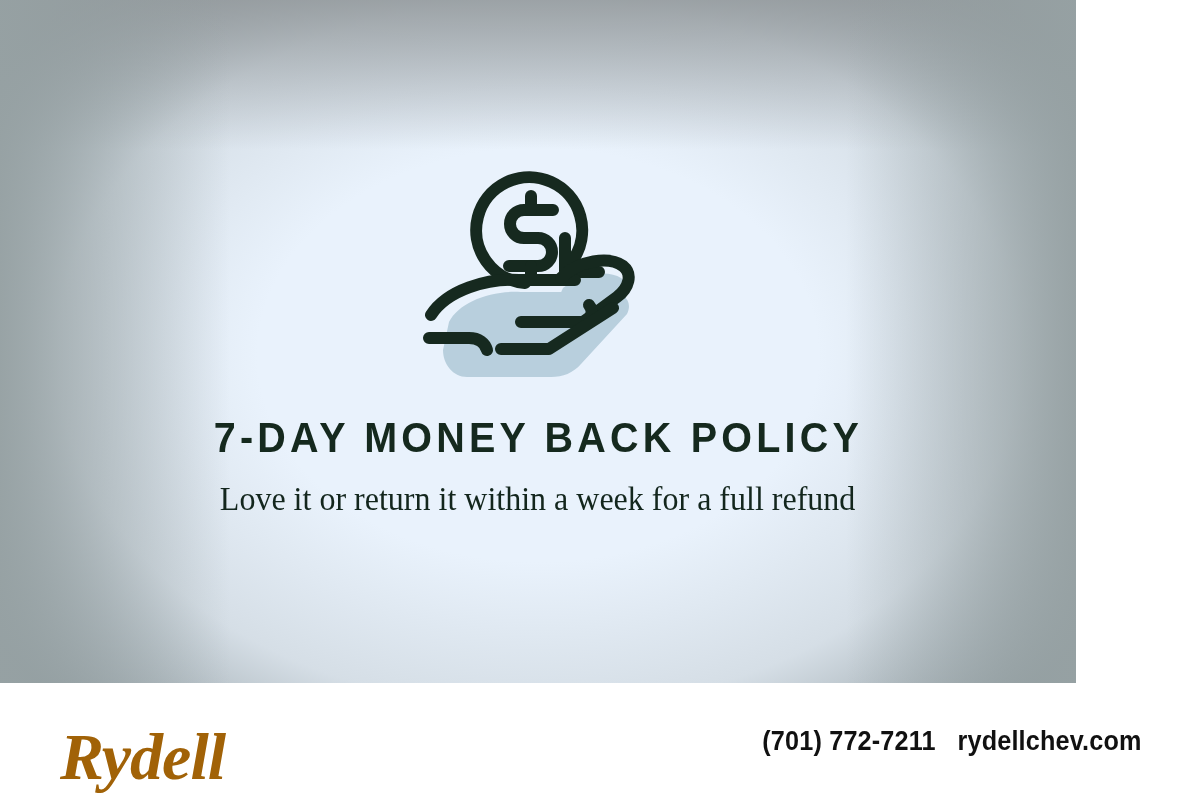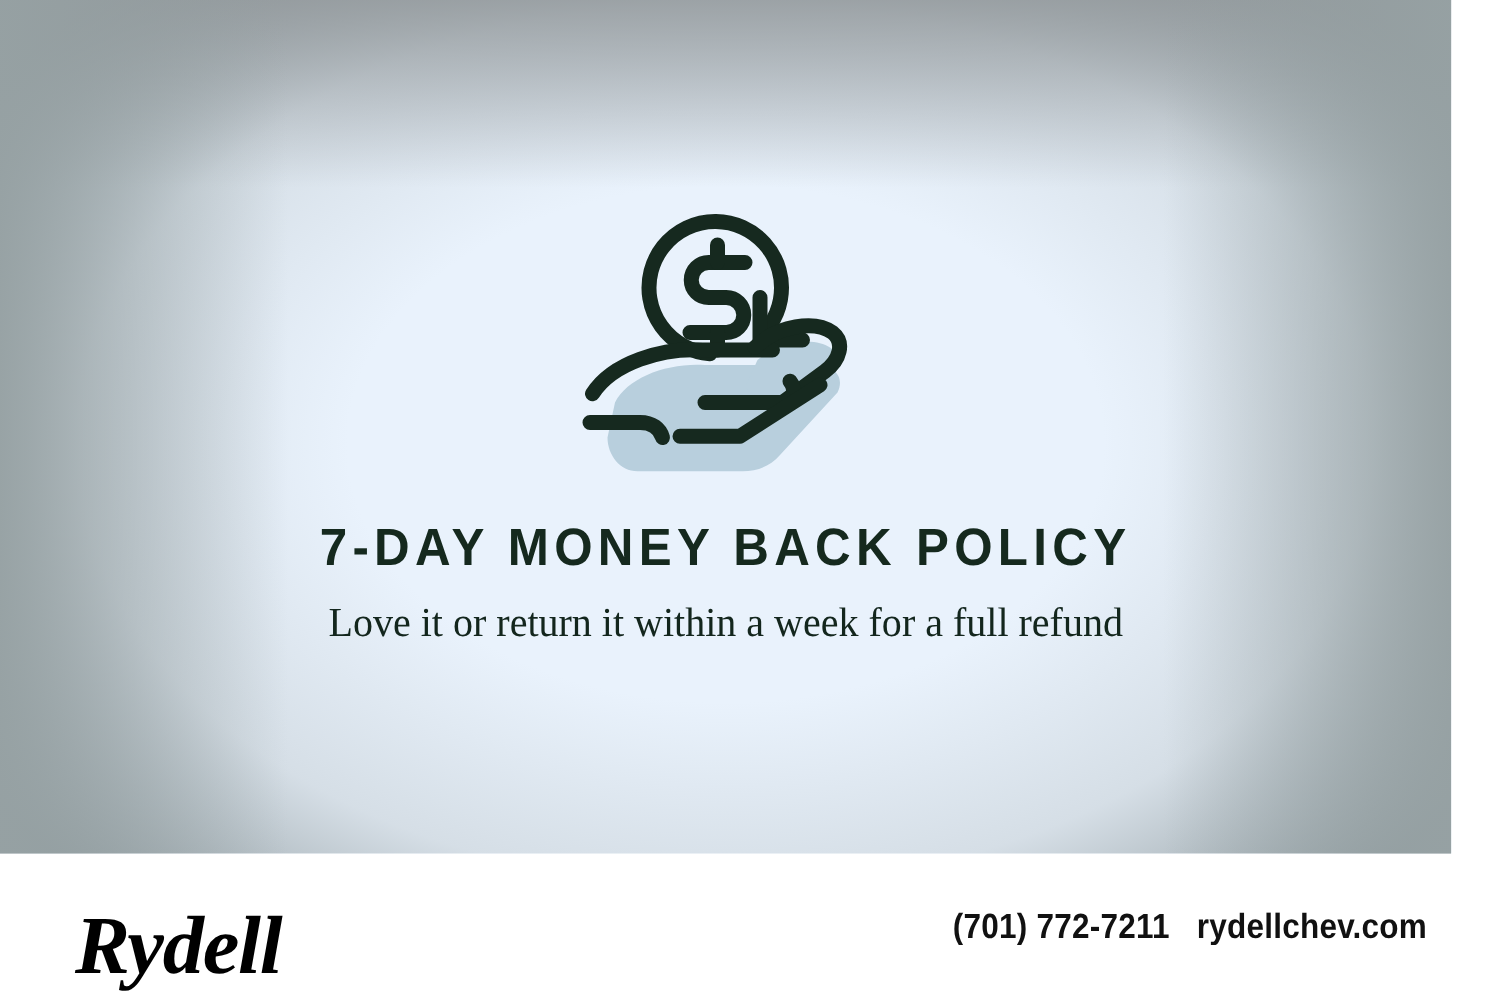--- a/index.html
+++ b/index.html
@@ -17,21 +17,21 @@
     height: 800px;
     overflow: hidden;
     background: #ffffff;
   }
 
   
   #hero {
     position: absolute;
     left: 0;
     top: 0;
-    width: 1161px;
+    width: 1076px;
     height: 683px;
     background: #e9f2fc;
     overflow: hidden;
   }
   
   #hero-vignette {
     position: absolute;
     inset: 0;
     background:
       radial-gradient(ellipse 62% 72% at 50% 52%,
@@ -115,21 +115,21 @@
     box-sizing: border-box;
     padding: 0 58px 0 60px;
   }
 
   #brand-logo {
     font-family: "Liberation Serif", "DejaVu Serif", serif;
     font-style: italic;
     font-weight: 700;
     font-size: 66px;
     line-height: 1;
-    color: #000000;
+    color: #a16207;
     letter-spacing: -1px;
     transform: translateY(-3px);
     white-space: nowrap;
     margin-top: 36px;
   }
 
   #contact {
     text-align: right;
     display: flex;
     flex-direction: row;

